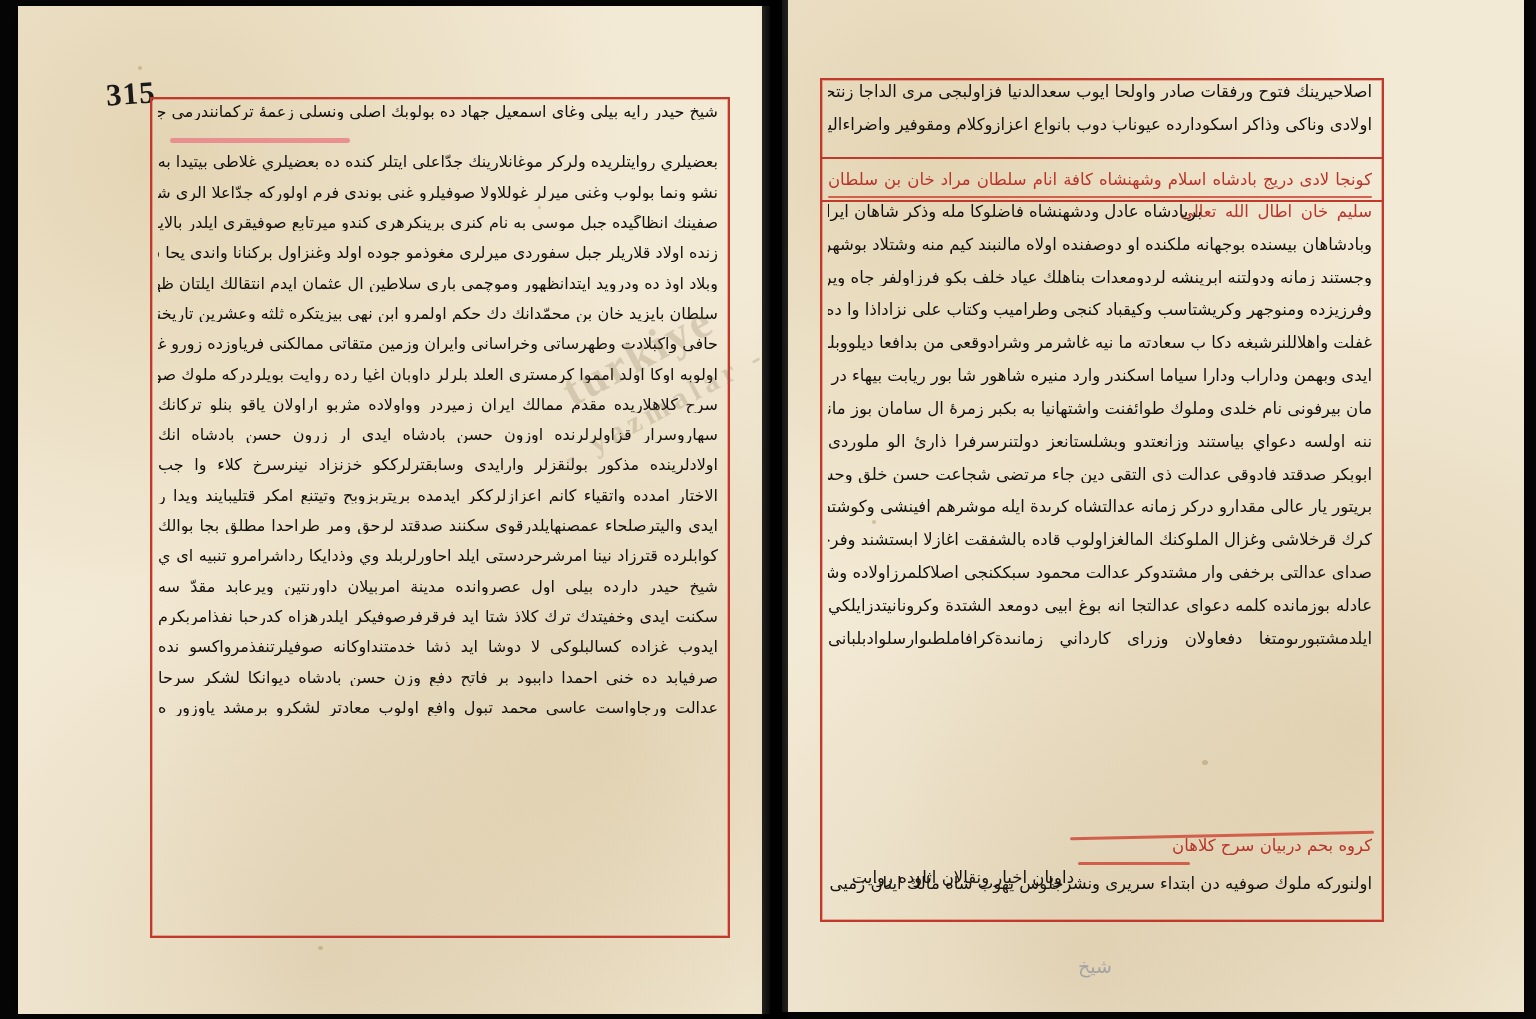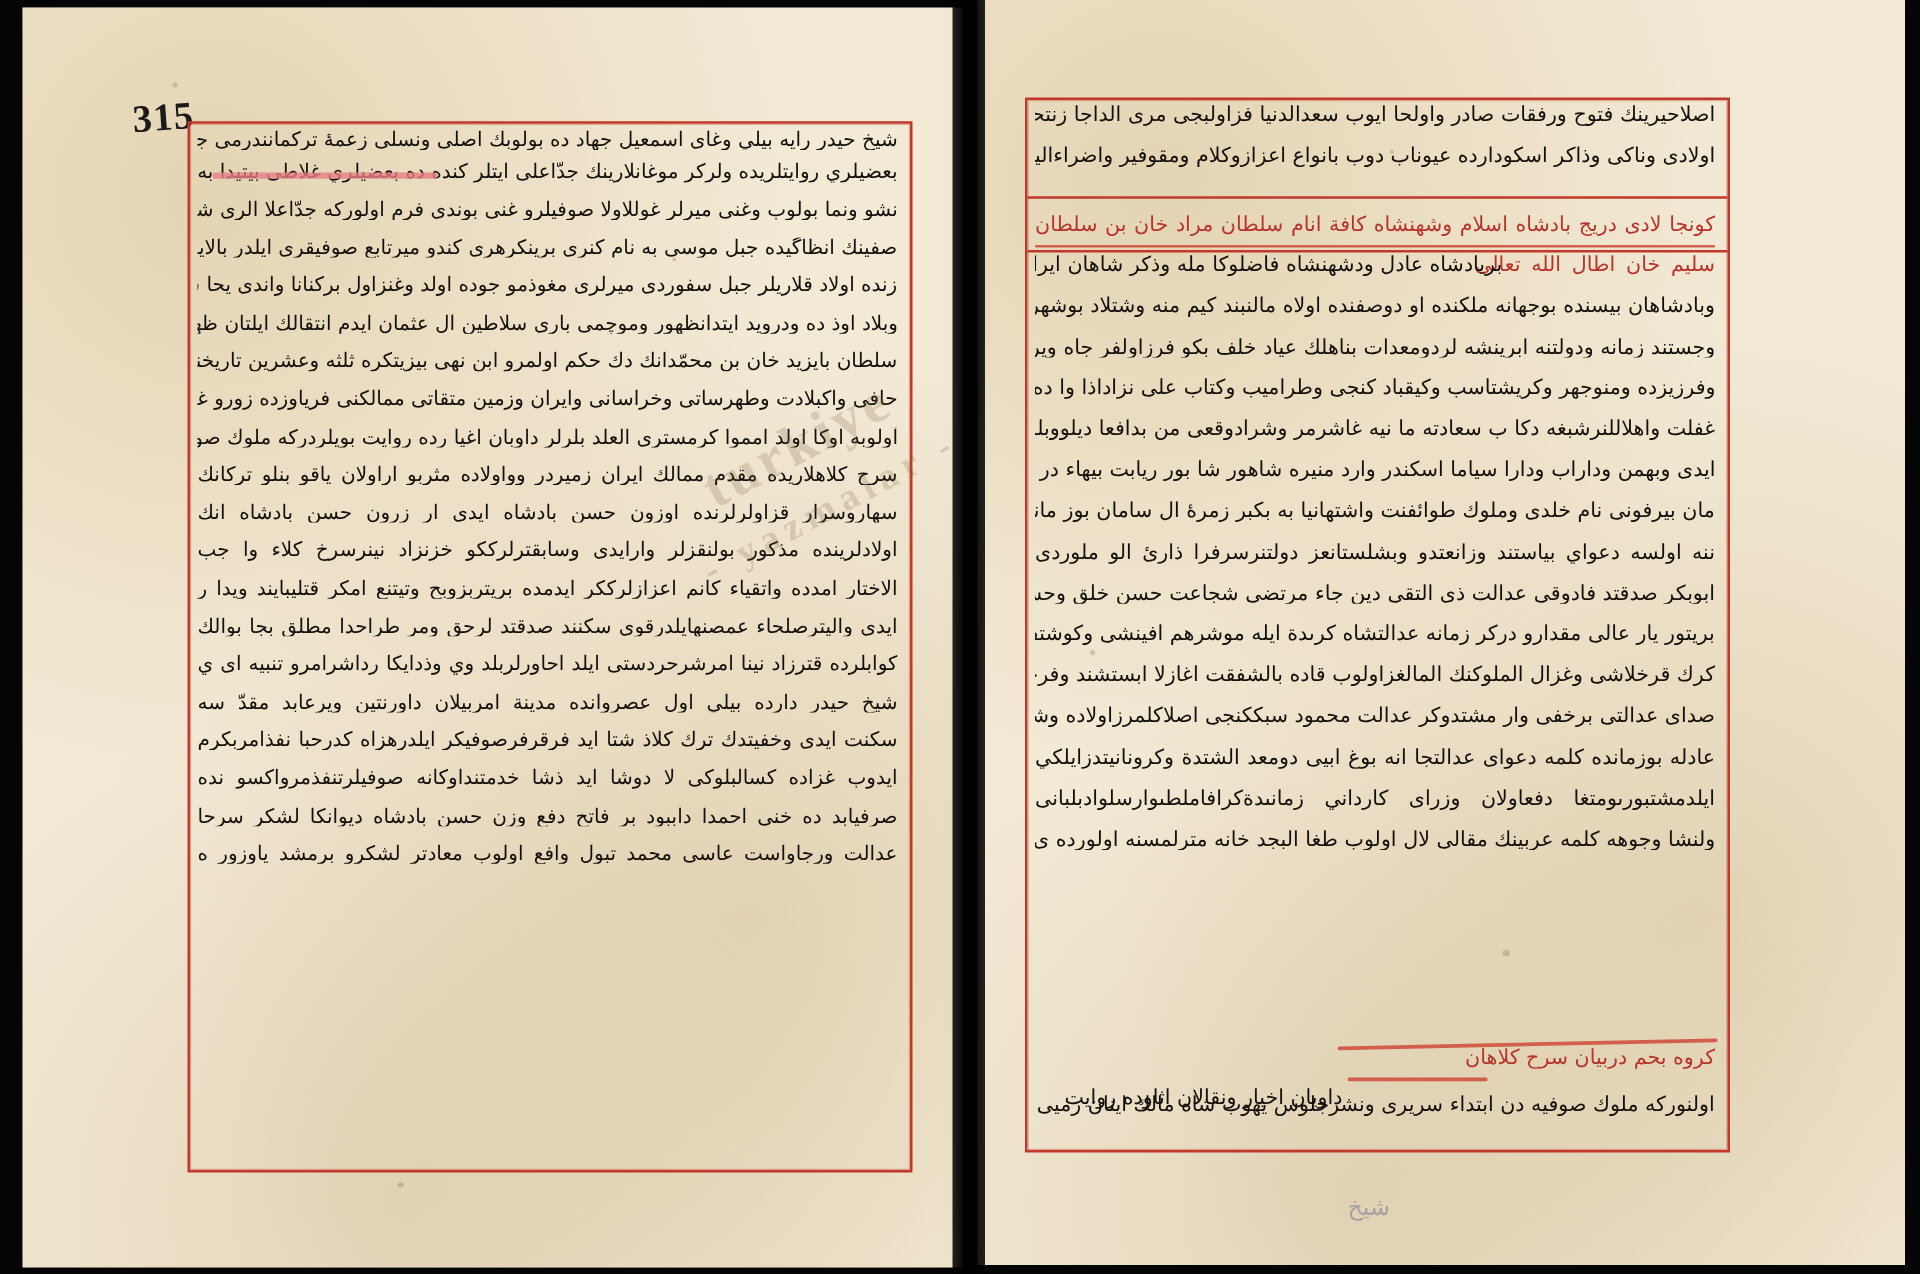--- a/index.html
+++ b/index.html
@@ -174,21 +174,21 @@
     </div>
 
     <div class="gutter"></div>
 
     <div class="page-number">315</div>
 
     <div class="frame left"></div>
 
     <div class="col left" style="left:158px; top:104px; width:560px;">
       <span class="ln">شيخ حيدر رايه بيلي وغاى اسمعيل جهاد ده بولوبك اصلى ونسلى زعمۀ تركمانندرمى جونك</span>
-      <span class="ln" style="margin-top:9px">بعضيلري روايتلريده ولركر موغانلارينك جدّاعلى ايتلر كنده ده بعضيلري غلاطى بيتيدا به</span>
+      <span class="ln" style="margin-top:34px">بعضيلري روايتلريده ولركر موغانلارينك جدّاعلى ايتلر كنده ده بعضيلري غلاطى بيتيدا به</span>
       <span class="ln" style="margin-top:14px">نشو ونما بولوب وغنى ميرلر غوللاولا صوفيلرو غنى بوندى فرم اولوركه جدّاعلا الرى شيخ</span>
       <span class="ln" style="margin-top:14px">صفينك انظاگيده جبل موسى به نام كنرى برينكرهرى كندو ميرتابع صوفيقرى ايلدر بالايوب</span>
       <span class="ln" style="margin-top:14px">زنده اولاد قلاريلر جبل سفوردى ميرلرى مغوذمو جوده اولد وغنزاول بركنانا واندى يحا شانده ذكر</span>
       <span class="ln" style="margin-top:14px">وبلاد اوذ ده ودرويد ايتدانظهور وموچمى بارى سلاطين آل عثمان ايدم انتقالك ايلتان ظهر</span>
       <span class="ln" style="margin-top:14px">سلطان بايزيد خان بن محمّدانك دك حكم اولمرو ابن نهى بيزيتكره ثلثه وعشرين تاريخنده</span>
       <span class="ln" style="margin-top:14px">حافى واكبلادت وطهرساتى وخراسانى وايران وزمين متقاتى ممالكنى فرياوزده زورو غير بيله</span>
       <span class="ln" style="margin-top:14px">آولوبه اوكا اولد امموا كرمسترى العلد بلرلر داوبان اغيا رده روايت بويلردركه ملوك صوفيان</span>
       <span class="ln" style="margin-top:14px">سرح كلاهلاريده مقدم ممالك ايران زميردر وواولاده مثربو اراولان ياقو بنلو تركانك</span>
       <span class="ln" style="margin-top:14px">سهاروسرار قزاولرلرنده اوزون حسن بادشاه ايدى ار زرون حسن بادشاه انك</span>
       <span class="ln" style="margin-top:14px">اولادلرينده مذكور بولنقزلر وارايدى وسابقترلرككو خزنزاد نينرسرخ كلاء وا جب</span>
@@ -230,21 +230,20 @@
       <span class="ln" style="margin-top:16px">غفلت واهلاللنرشبغه دكا ب سعادته ما نيه غاشرمر وشرادوقعى من بدافعا ديلووبلرى</span>
       <span class="ln" style="margin-top:16px">ايدى وبهمن وداراب ودارا سياما اسكندر وارد منيره شاهور شا بور ريابت بيهاء در زمان عدالتدر</span>
       <span class="ln" style="margin-top:16px">مان بيرفونى نام خلدى وملوك طوائفنت واشتهانيا به بكبر زمرۀ آل سامان بوز مانرده ه</span>
       <span class="ln" style="margin-top:16px">ننه اولسه دعواي بياستند وزانعتدو وبشلستانعز دولتنرسرفرا ذارئ الو ملوردى</span>
       <span class="ln" style="margin-top:16px">ابوبكر صدقتد فادوقى عدالت ذى التقى دين جاء مرتضى شجاعت حسن خلق وحسب سرت</span>
       <span class="ln" style="margin-top:16px">بريتور يار عالى مقدارو دركر زمانه عدالتشاه كرىدة ايله موشرهم آفينشى وكوشتفتر ابله</span>
       <span class="ln" style="margin-top:16px">كرك قرخلاشى وغزال الملوكنك المالغزاولوب قاده بالشفقت آغازلا ابستشند وفرحاصبهر</span>
       <span class="ln" style="margin-top:16px">صداى عدالتى برخفى وار مشتدوكر عدالت محمود سبككنجى اصلاكلمرزاولاده وشتردان</span>
       <span class="ln" style="margin-top:16px">عادله بوزمانده كلمه دعواى عدالتجا انه بوغ آبيى دومعد الشتدة وكرونانيتدزايلكي</span>
       <span class="ln" style="margin-top:16px">ايلدمشتبورىومتغا دفعاولان وزراى كارداني زمانىدةكرافاملطىوارسلوادبلبانى</span>
-      <span class="ln" style="margin-top:16px">ولنشا وجوهه كلمه عربينك مقالى لال اولوب طغا البجد خانه مترلمسنه اولورده ى</span>
     </div>
 
     <div class="col right" style="left:1080px; top:838px; width:292px;">
       <span class="ln red" style="text-align:right; text-align-last:right;">كروه بحم دربيان سرح كلاهان</span>
     </div>
     <div class="col right" style="left:828px; top:838px; width:246px;">
       <span class="ln" style="text-align:right; text-align-last:right;margin-top:32px;">داويان اخبار ونقالان اثاوده روايت</span>
     </div>
     <div class="col right" style="left:828px; top:876px; width:544px;">
       <span class="ln">اولنوركه ملوك صوفيه دن ابتداء سريرى ونشرجلوس يهوب شاه مالك اينان زميى اولكان</span>

